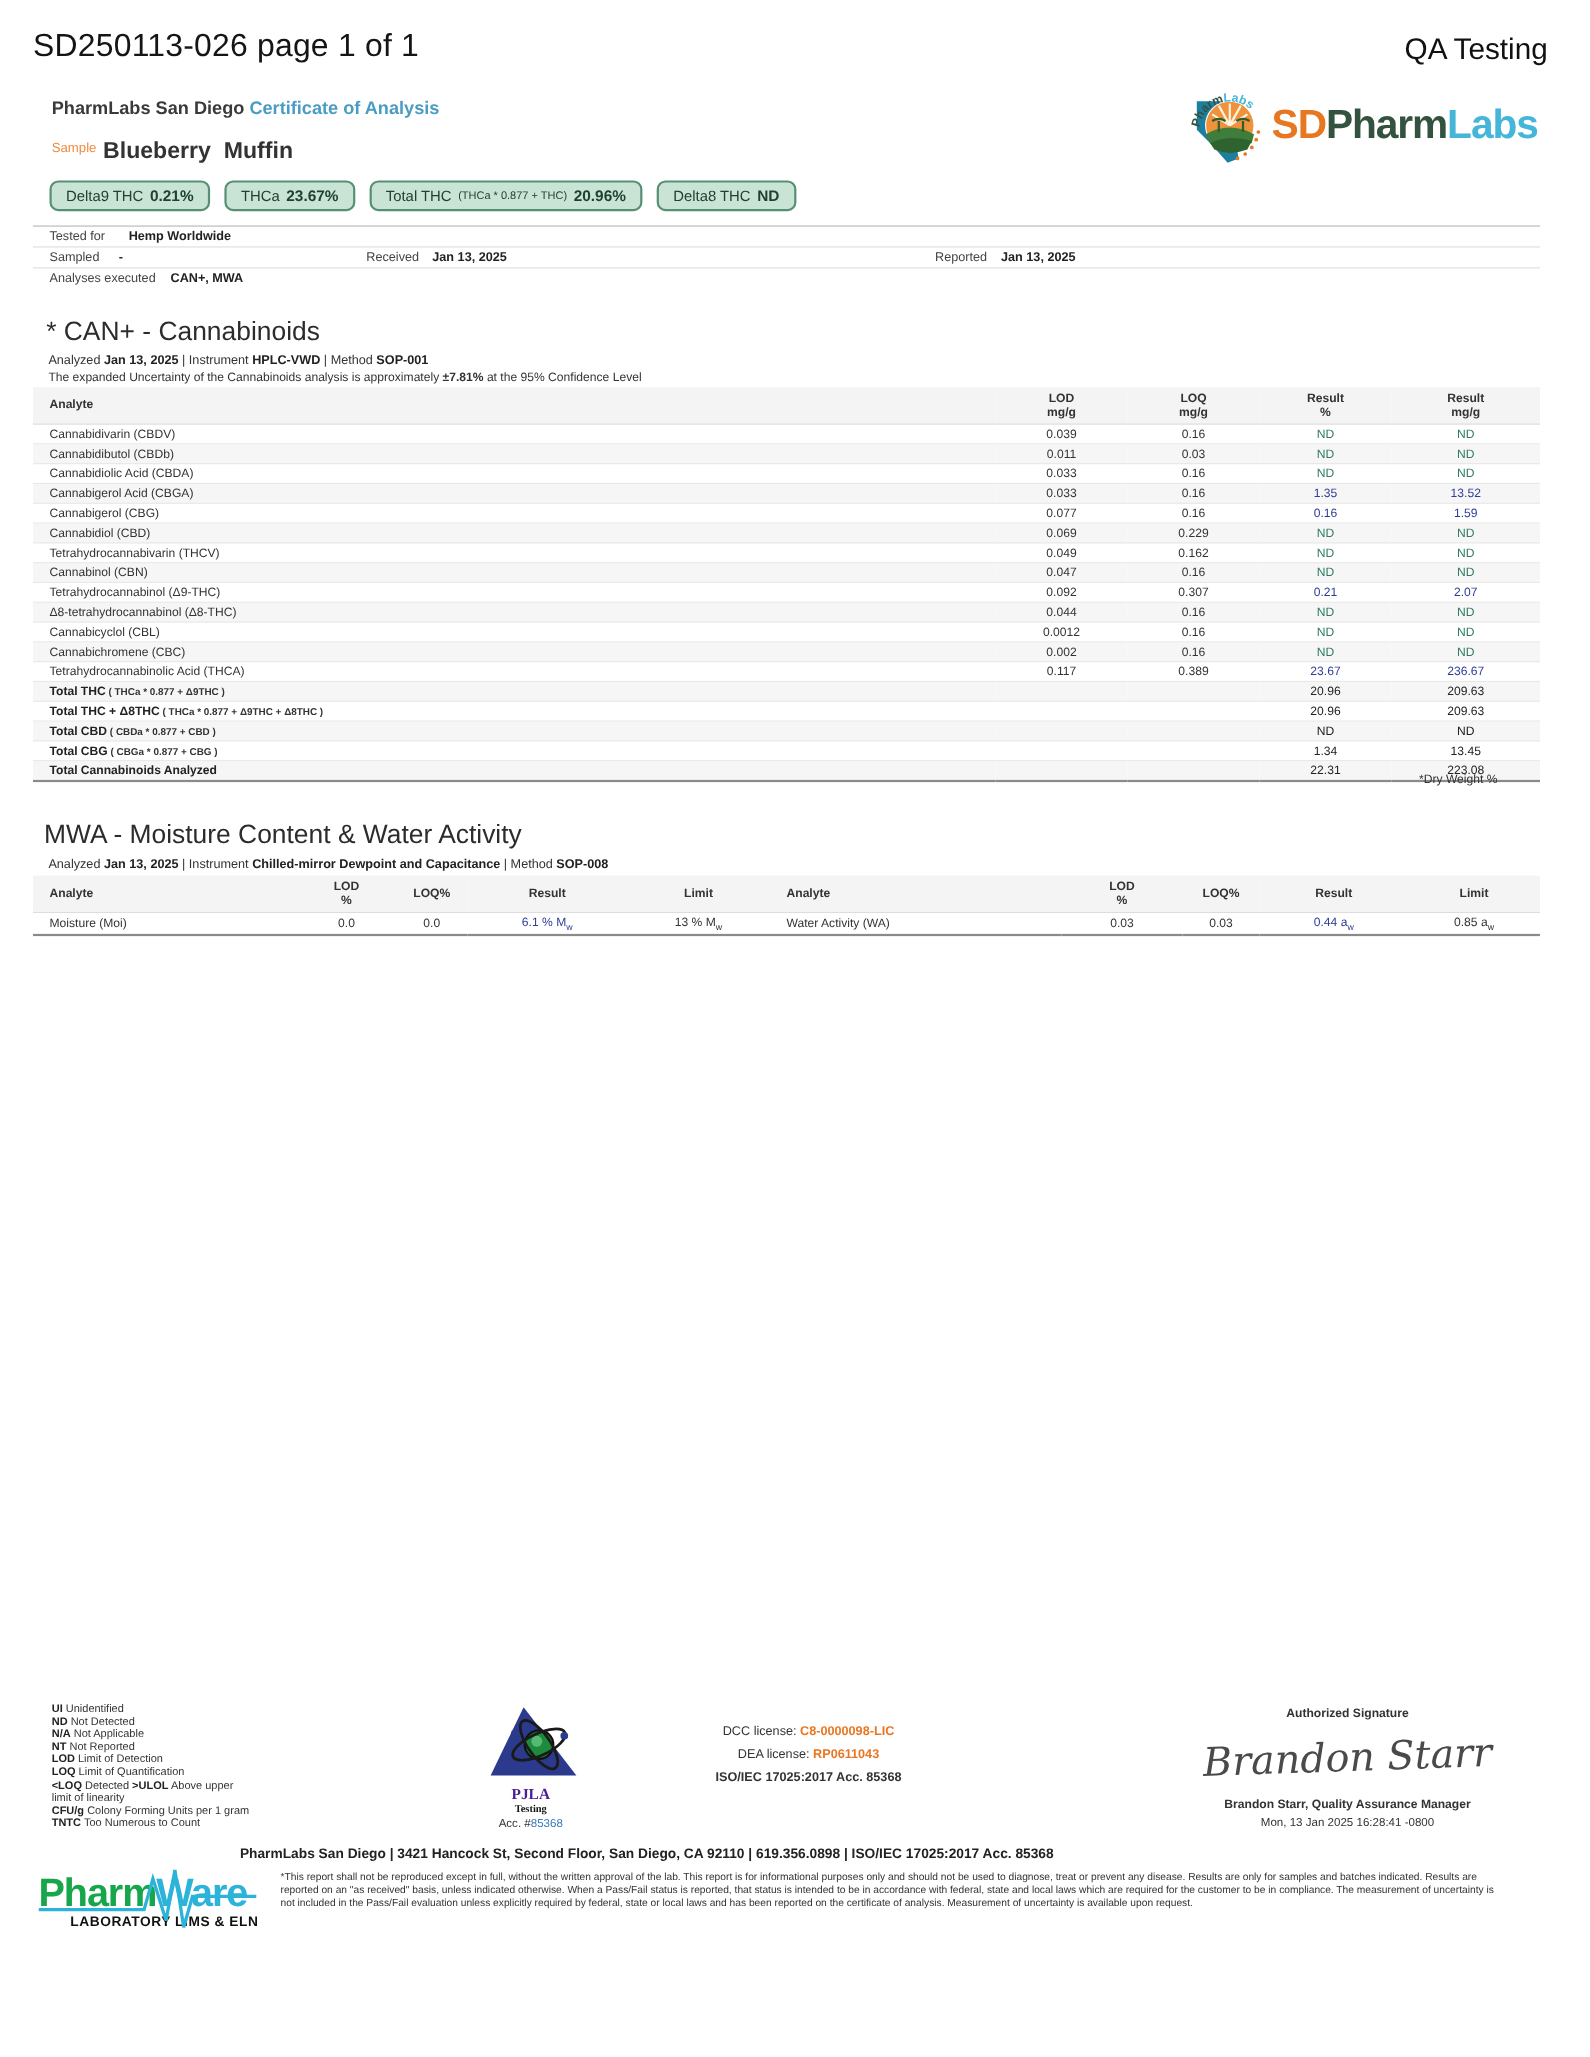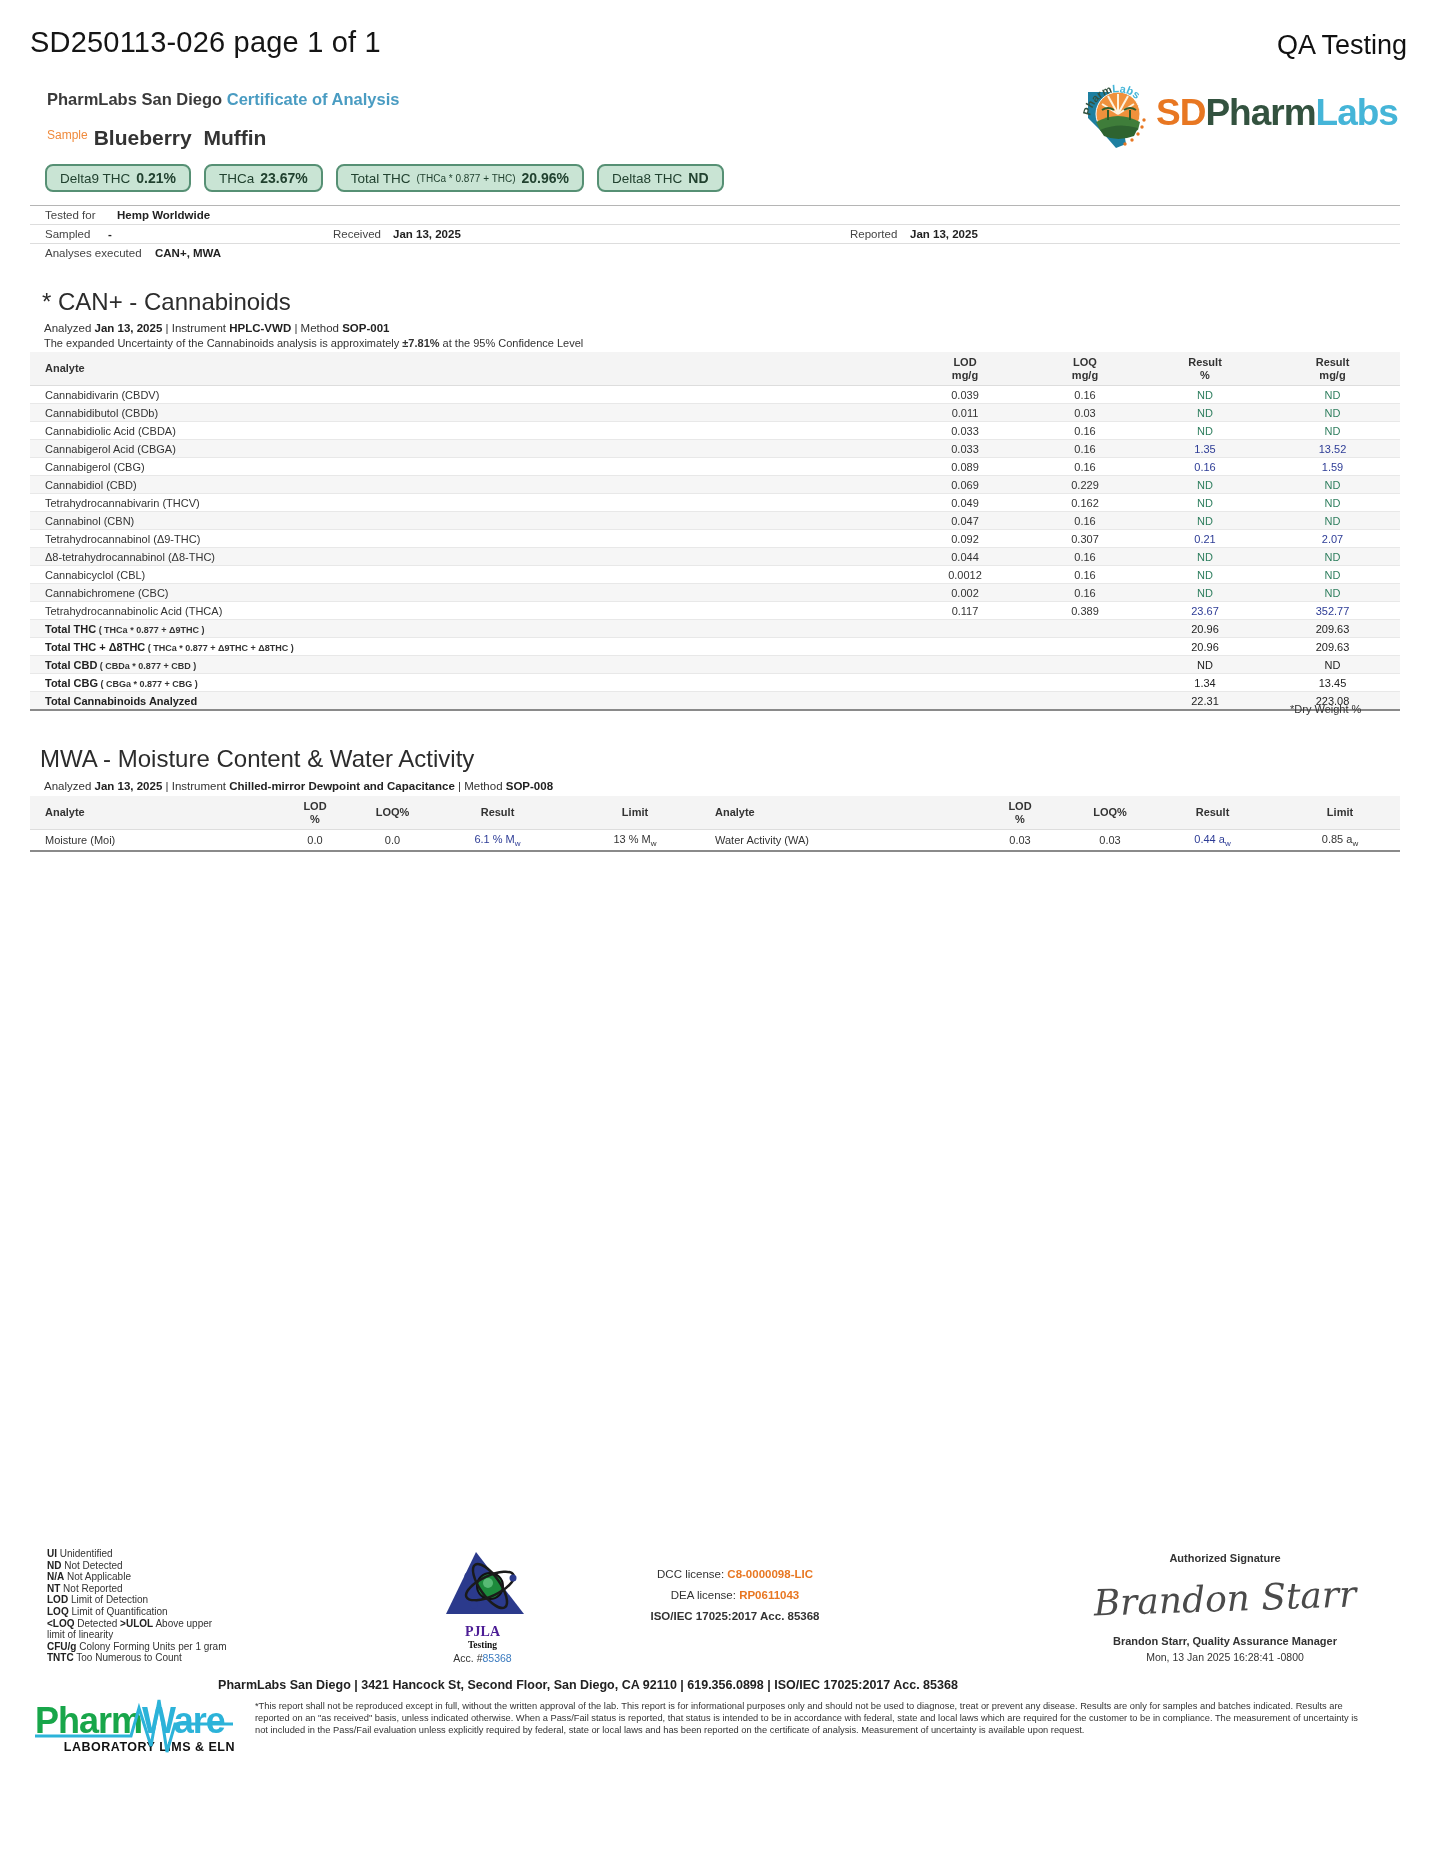--- a/index.html
+++ b/index.html
@@ -231,21 +231,21 @@
       </tr>
       <tr>
         <td class="left">Cannabigerol Acid (CBGA)</td>
         <td>0.033</td>
         <td>0.16</td>
         <td class="num">1.35</td>
         <td class="num">13.52</td>
       </tr>
       <tr>
         <td class="left">Cannabigerol (CBG)</td>
-        <td>0.089</td>
+        <td>0.077</td>
         <td>0.16</td>
         <td class="num">0.16</td>
         <td class="num">1.59</td>
       </tr>
       <tr>
         <td class="left">Cannabidiol (CBD)</td>
         <td>0.069</td>
         <td>0.229</td>
         <td class="nd">ND</td>
         <td class="nd">ND</td>
@@ -290,21 +290,21 @@
         <td>0.002</td>
         <td>0.16</td>
         <td class="nd">ND</td>
         <td class="nd">ND</td>
       </tr>
       <tr>
         <td class="left">Tetrahydrocannabinolic Acid (THCA)</td>
         <td>0.117</td>
         <td>0.389</td>
         <td class="num">23.67</td>
-        <td class="num">352.77</td>
+        <td class="num">236.67</td>
       </tr>
       <tr>
         <td class="left"><span class="tname">Total THC</span><span class="tformula"> ( THCa * 0.877 + Δ9THC )</span></td>
         <td></td>
         <td></td>
         <td class="tot">20.96</td>
         <td class="tot">209.63</td>
       </tr>
       <tr>
         <td class="left"><span class="tname">Total THC + Δ8THC</span><span class="tformula"> ( THCa * 0.877 + Δ9THC + Δ8THC )</span></td>

